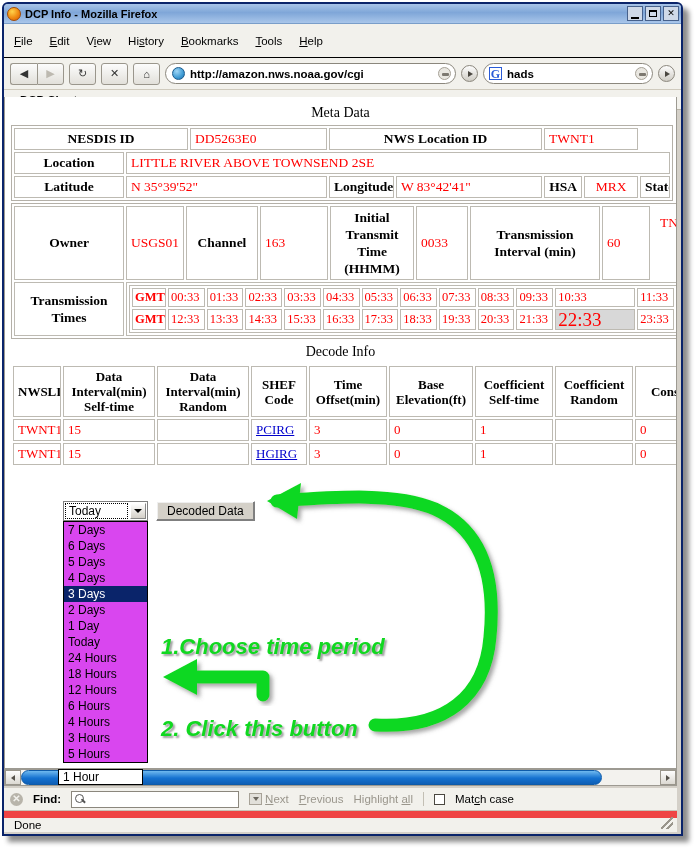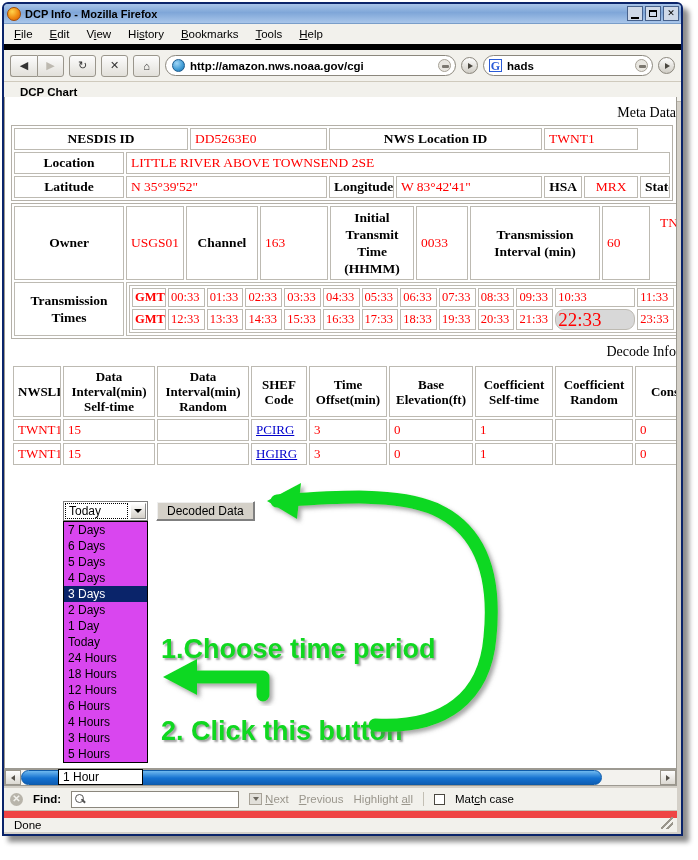--- a/index.html
+++ b/index.html
@@ -56,24 +56,24 @@
     font-size: 9px; line-height: 9px; color: #000;
     font-family: "Liberation Sans", sans-serif;
     padding-bottom: 1px;
   }
   .winbtn.sq { align-items: center; }
   .winbtn .box { width: 8px; height: 7px; border: 1px solid #000; border-top-width: 2px; }
   .winbtn .bar { width: 8px; height: 2px; background: #000; }
 
   
   .menubar {
-    height: 26px; background: #f2f1ec;
+    height: 34px; background: #f2f1ec;
     display: flex; align-items: center;
     padding-left: 10px; gap: 17px;
-    border-bottom: 6px solid #000000;
+    border-bottom: 1px solid #000000;
   }
   .menuitem {
     font-size: 11.5px; color: #000; cursor: default;
     font-family: "Liberation Sans", sans-serif;
   }
   .menuitem u { text-decoration: underline; }
 
   
   .navbar {
     height: 32px; background: #f2f1ec;
@@ -166,21 +166,21 @@
     left: 4px; top: 97px;
     width: 673px; height: 672px;
     background: #ffffff;
     border: 1px solid #9d9a92;
     border-top: none;
     overflow: hidden;
   }
   .content { padding: 3px 0 0 0; position: relative; }
 
   .caption {
-    text-align: right;
+    text-align: center;
     font-family: "Liberation Serif", serif;
     font-size: 14px; color: #000;
     padding: 5px 0 4px 0;
   }
 
   table.meta, table.decode {
     border-collapse: separate;
     border-spacing: 2px;
     font-family: "Liberation Serif", serif;
     font-size: 13px;
@@ -208,21 +208,21 @@
     font-family: "Liberation Serif", serif;
   }
   table.tt td {
     border: 1px solid #bdbab2;
     color: #ff0000; font-size: 12.5px;
     padding: 1px 2px; text-align: left; white-space: nowrap;
   }
   table.tt td.gmt { font-weight: bold; width: 34px; text-align: left; }
   table.tt td.hl {
     background: #d8d8d8; font-size: 19px; line-height: 19px;
-    text-align: left; padding: 0 2px; border-radius: 9px;
+    text-align: left; padding: 0 2px;
   }
 
   table.decode th {
     font-weight: bold; text-align: center;
     font-family: "Liberation Serif", serif;
     font-size: 13px; line-height: 15px;
     color: #000; white-space: normal;
   }
   table.decode td.v { color: #ff0000; font-size: 13px; text-align: left; }
   table.decode td.link a, .shef {
@@ -291,22 +291,22 @@
 
   
   .anno {
     position: absolute; left: 0; top: 0;
     width: 673px; height: 672px;
     pointer-events: none; z-index: 30;
   }
   .gtext {
     position: absolute;
     font-family: "Liberation Sans", sans-serif;
-    font-weight: bold; 
-    font-size: 27px; color: #10d820;
+    font-weight: bold; font-style: italic;
+    font-size: 22px; color: #10d820;
     text-shadow: 2px 2px 2px rgba(80,80,80,0.55);
     white-space: nowrap;
   }
 
   
   .hscroll {
     position: absolute; left: 4px; top: 769px;
     width: 673px; height: 17px;
     background: #e8e6e0; border: 1px solid #9d9a92;
     display: flex; align-items: center;

